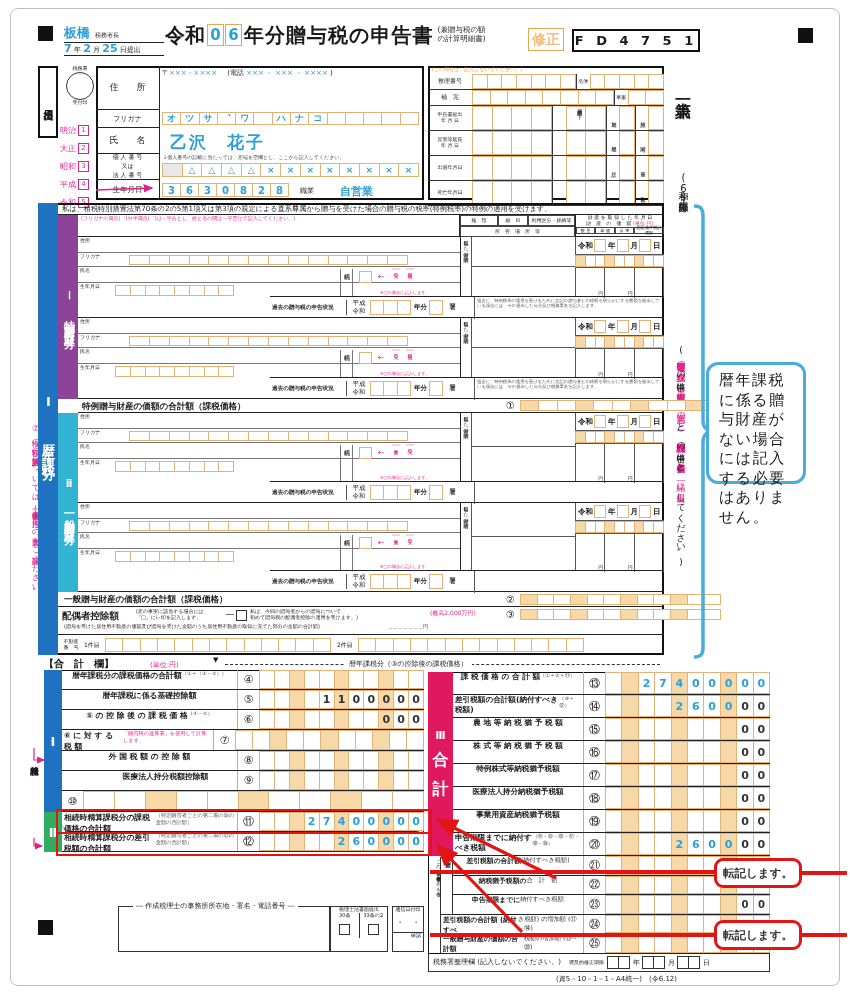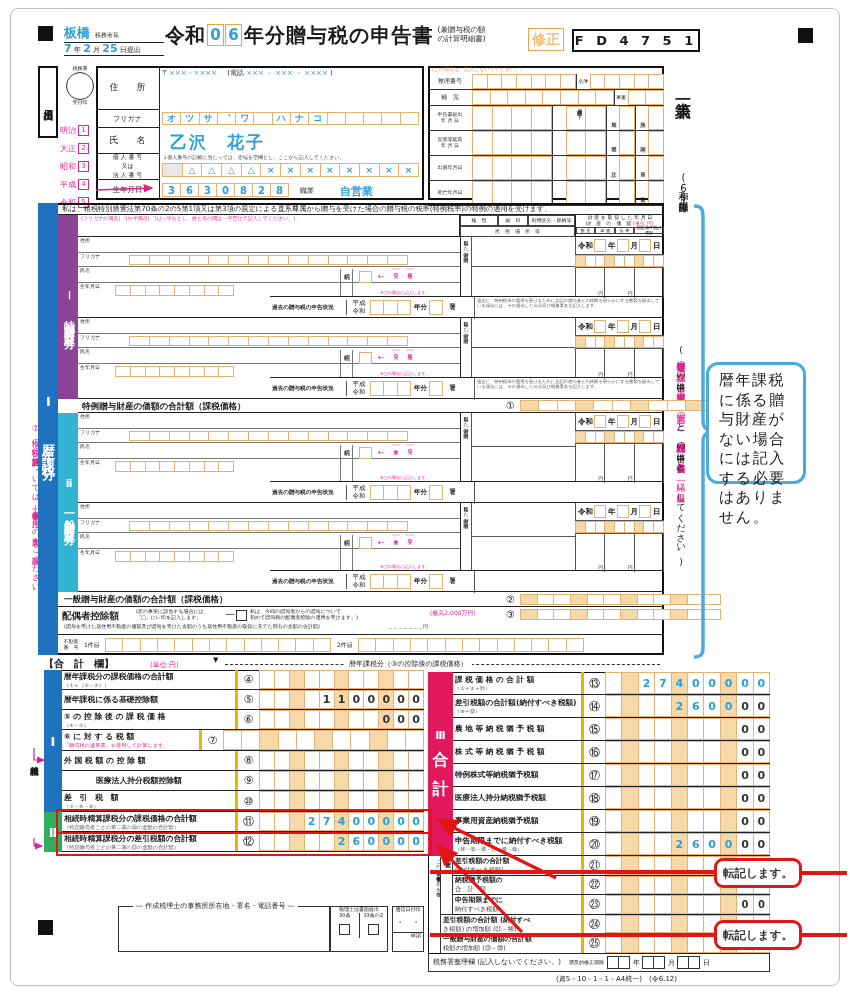--- a/index.html
+++ b/index.html
@@ -17,21 +17,21 @@
   .cells{display:flex;}
   .cell{flex:1;border:1px solid #e4b177;margin-left:-1px;display:flex;align-items:center;justify-content:center;font-weight:bold;background:#fff;}
   .cell.shade{background:#f7d9a8;}
   .cell.gray{background:#e8e8e8;}
   .tiny{font-size:5px;line-height:1.15;}
   .t6{font-size:6px;line-height:1.15;}
   .t7{font-size:7px;line-height:1.2;}
   .lbl{color:#222;}
   .bar{display:flex;align-items:center;justify-content:center;color:#fff;font-weight:bold;}
   .trow{position:absolute;box-sizing:border-box;display:flex;border-bottom:1px solid #222;}
-  .trow .tl{box-sizing:border-box;border-right:3px solid #eab308;display:flex;flex-direction:column;justify-content:center;padding:0 2px;}
+  .trow .tl{box-sizing:border-box;border-right:1px solid #eab308;display:flex;flex-direction:row;justify-content:center;padding:0 2px;}
   .trow .tn{box-sizing:border-box;border-right:1px solid #222;display:flex;align-items:center;justify-content:center;font-size:11px;}
   .trow .tc{flex:1;display:flex;align-items:stretch;}
   .redbox{border:2.5px solid #e21414;z-index:40;}
   .tenki{border:3px solid #e21414;border-radius:9px;background:#fff;display:flex;align-items:center;justify-content:center;font-size:11.5px;font-weight:bold;color:#333;z-index:46;}
   .bubble{border:3.5px solid #49acdc;border-radius:12px;background:#fff;z-index:45;padding:6px 10px;font-size:15px;letter-spacing:1.5px;line-height:1.3;font-weight:500;}
   .seg-k{color:#1a1a1a;}
   .seg-p{color:#e0218a;}
   .hdr-cell{box-sizing:border-box;border:0.5px solid #444;display:flex;align-items:center;justify-content:center;text-align:center;}
   .ckbx{display:inline-block;width:9px;height:9px;border:1px solid #333;vertical-align:middle;}
 </style>
@@ -883,21 +883,21 @@
           <div class="cell" style="font-size: 11px;"></div>
           <div class="cell shade" style="font-size: 11px;"></div>
           <div class="cell" style="font-size: 11px;"></div>
           <div class="cell" style="font-size: 11px;"></div>
           <div class="cell shade dark" style="font-size: 11px;">0</div>
           <div class="cell dark" style="font-size: 11px;">0</div>
           <div class="cell dark" style="font-size: 11px;">0</div>
         </div>
       </div>
       <div class="trow" style="left: 62px; top: 730px; width: 362px; height: 21px;">
-        <div class="tl" style="width: 140px;">
+        <div class="tl" style="width: 152px;">
           <span style="font-size: 7.8px; font-weight: bold;">⑥ に 対 す る 税 額</span>
           <span style="font-size: 5.2px; color: rgb(224, 33, 138);">「贈与税の速算表」を使用して計算します。</span>
         </div>
         <div class="tn" style="width: 22px;">⑦</div>
         <div class="tc cells">
           <div class="cell" style="font-size: 11px;"></div>
           <div class="cell" style="font-size: 11px;"></div>
           <div class="cell shade" style="font-size: 11px;"></div>
           <div class="cell" style="font-size: 11px;"></div>
           <div class="cell" style="font-size: 11px;"></div>
@@ -941,40 +941,36 @@
           <div class="cell" style="font-size: 11px;"></div>
           <div class="cell shade" style="font-size: 11px;"></div>
           <div class="cell" style="font-size: 11px;"></div>
           <div class="cell" style="font-size: 11px;"></div>
           <div class="cell shade" style="font-size: 11px;"></div>
           <div class="cell" style="font-size: 11px;"></div>
           <div class="cell" style="font-size: 11px;"></div>
         </div>
       </div>
       <div class="trow" style="left: 62px; top: 791px; width: 362px; height: 21px;">
-        <div class="tl" style="width: 176px;">
-          <span style="font-size: 7.8px; font-weight: bold;">差　引　税　額</span>
-          <span style="font-size: 5.2px; color: rgb(85, 85, 85);">（⑦－⑧－⑨）</span>
-        </div>
         <div class="tn" style="width: 22px;">⑩</div>
         <div class="tc cells">
           <div class="cell" style="font-size: 11px;"></div>
           <div class="cell" style="font-size: 11px;"></div>
           <div class="cell shade" style="font-size: 11px;"></div>
           <div class="cell" style="font-size: 11px;"></div>
           <div class="cell" style="font-size: 11px;"></div>
           <div class="cell shade" style="font-size: 11px;"></div>
           <div class="cell" style="font-size: 11px;"></div>
           <div class="cell" style="font-size: 11px;"></div>
           <div class="cell shade" style="font-size: 11px;"></div>
           <div class="cell" style="font-size: 11px;"></div>
           <div class="cell" style="font-size: 11px;"></div>
         </div>
       </div>
-      <div class="trow" style="left: 62px; top: 812px; width: 362px; height: 20px;">
+      <div class="trow" style="left: 62px; top: 812px; width: 362px; height: 20px; border-radius: 8px;">
         <div class="tl" style="width: 176px;">
           <span style="font-size: 7.8px; font-weight: bold;">相続時精算課税分の課税価格の合計額</span>
           <span style="font-size: 5.2px; color: rgb(85, 85, 85);">（特定贈与者ごとの第二表の㉖の金額の合計額）</span>
         </div>
         <div class="tn" style="width: 22px;">⑪</div>
         <div class="tc cells">
           <div class="cell" style="font-size: 11px;"></div>
           <div class="cell" style="font-size: 11px;"></div>
           <div class="cell shade" style="font-size: 11px;"></div>
           <div class="cell blue" style="font-size: 11px;">2</div>

